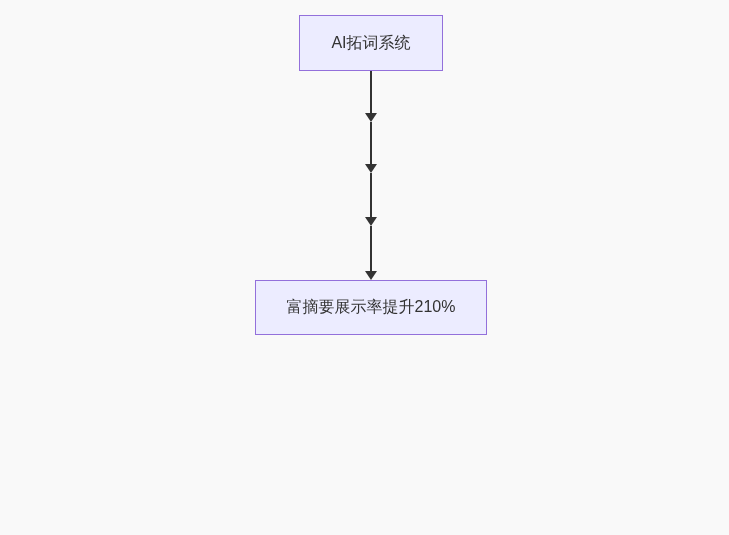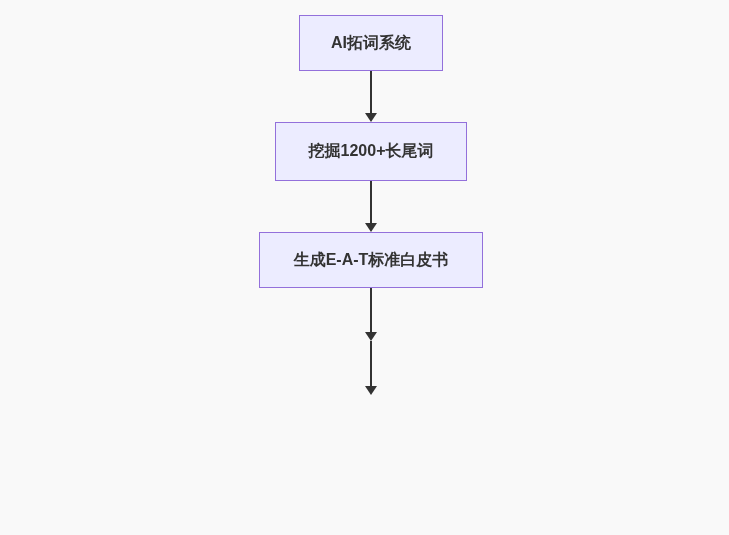--- a/index.html
+++ b/index.html
@@ -15,21 +15,20 @@
     height: 535px;
     font-family: "Liberation Sans", "DejaVu Sans", sans-serif;
     background: var(--background);
     overflow: hidden;
   }
   .canvas {
     position: relative;
     width: 729px;
     height: 535px;
     background: var(--background);
-    font-weight: bold;
   }
   .flow {
     position: absolute;
     left: 371px;
     top: 15px;
     transform: translateX(-50%);
     display: flex;
     flex-direction: column;
     align-items: center;
   }
@@ -86,39 +85,36 @@
 
     <div class="node n1">
       <span class="node-label">AI拓词系统</span>
     </div>
 
     <div class="arrow g1">
       <div class="arrow-line"></div>
       <div class="arrow-head"></div>
     </div>
 
-    <div class="node n2">
-      <span class="node-label">挖掘1200+长尾词</span>
-    </div>
 
     <div class="arrow g2">
       <div class="arrow-line"></div>
       <div class="arrow-head"></div>
     </div>
 
-    <div class="node n3">
-      <span class="node-label">生成E-A-T标准白皮书</span>
-    </div>
 
     <div class="arrow g3">
       <div class="arrow-line"></div>
       <div class="arrow-head"></div>
     </div>
 
 
     <div class="arrow g4">
       <div class="arrow-line"></div>
       <div class="arrow-head"></div>
     </div>
 
+    <div class="node n5">
+      <span class="node-label">富摘要展示率提升210%</span>
+    </div>
 
   </div>
 </div>
 
 </body></html>

